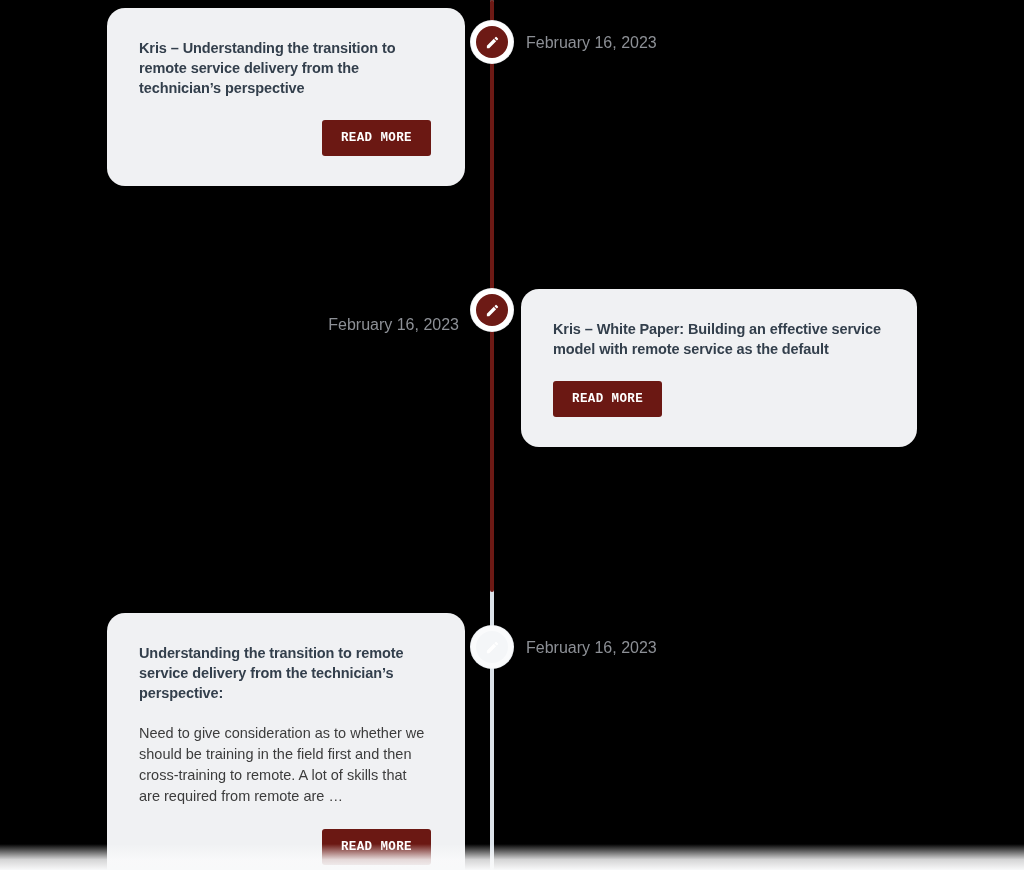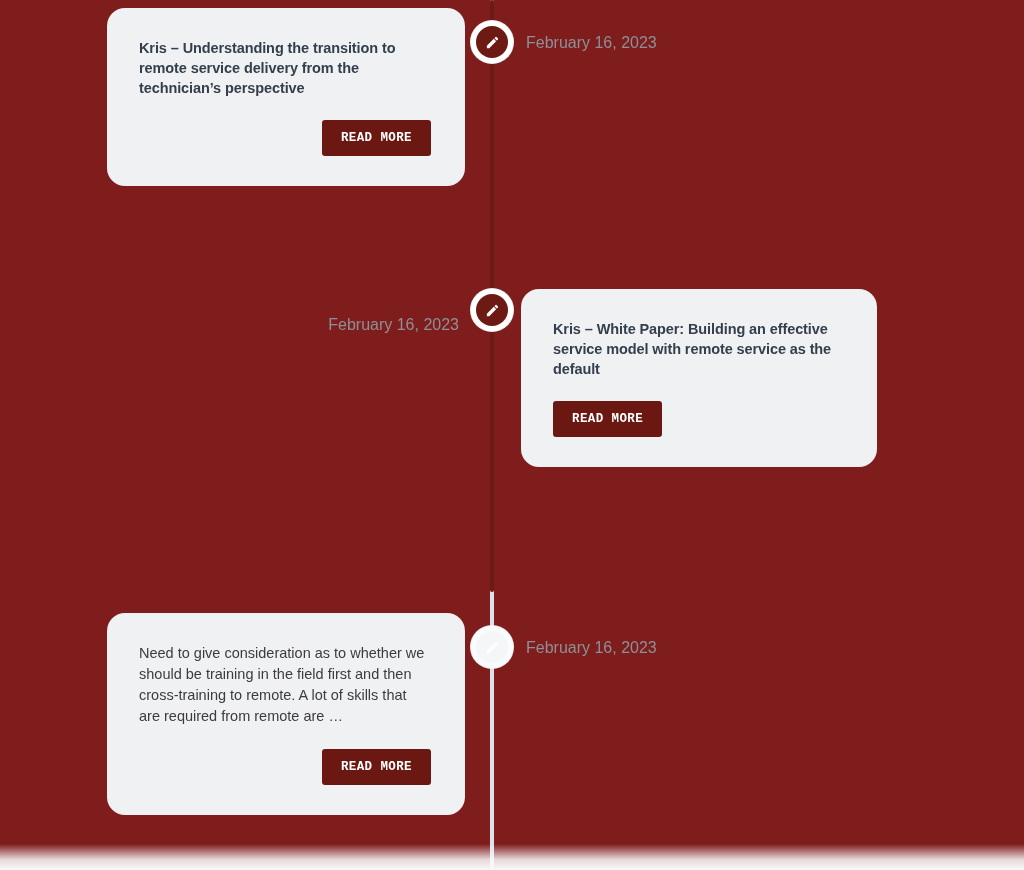--- a/index.html
+++ b/index.html
@@ -12,21 +12,21 @@
     overflow: hidden;
     background: #ffffff;
     font-family: "Liberation Sans", sans-serif;
     -webkit-font-smoothing: antialiased;
   }
 
   #timeline-root {
     position: relative;
     width: 1024px;
     height: 870px;
-    background: #7f1d1d;
+    background: #000000;
   }
 
   
   .spine {
     position: absolute;
     left: 490px;
     width: 4px;
     border-radius: 2px;
   }
   .spine-inactive {
@@ -75,21 +75,21 @@
 
   
   .card {
     position: absolute;
     background: #f0f1f3;
     border-radius: 18px;
     padding: 30px 34px 30px 32px;
     z-index: 5;
   }
   .card-left  { left: 107px;  width: 358px; }
-  .card-right { left: 521px;  width: 356px; }
+  .card-right { left: 521px;  width: 396px; }
 
   .card-title {
     margin: 0 0 20px 0;
     font-size: 14.5px;
     line-height: 20px;
     font-weight: bold;
     color: #333f4c;
     letter-spacing: -0.1px;
   }
   .card-body {
@@ -166,20 +166,21 @@
   </div>
 
   <div class="card card-right" style="top:289px;">
     <h3 class="card-title">Kris – White Paper: Building an effective service model with remote service as the default</h3>
     <div class="card-actions">
       <button class="read-more">READ MORE</button>
     </div>
   </div>
 
   <div class="card card-left" style="top:613px;">
+    <h3 class="card-title">Understanding the transition to remote service delivery from the technician’s perspective:</h3>
     <p class="card-body">Need to give consideration as to whether we should be training in the field first and then cross-training to remote. A lot of skills that are required from remote are …</p>
     <div class="card-actions">
       <button class="read-more">READ MORE</button>
     </div>
   </div>
 
   <div class="marker is-faded" style="top:631px;">
     <span>
       <svg width="15" height="15" viewBox="0 0 24 24" aria-hidden="true">
         <path fill="#ffffff" d="M3 17.25V21h3.75L17.81 9.94l-3.75-3.75L3 17.25zM20.71 7.04a1 1 0 0 0 0-1.41l-2.34-2.34a1 1 0 0 0-1.41 0l-1.83 1.83 3.75 3.75 1.83-1.83z"></path>

